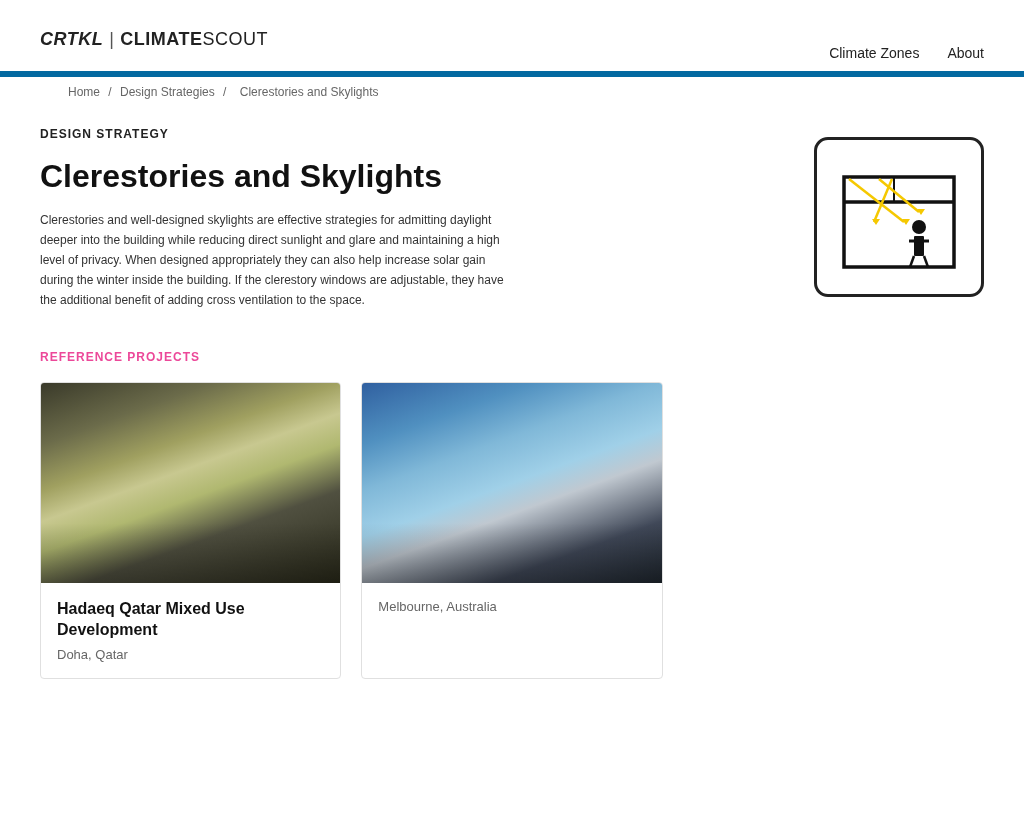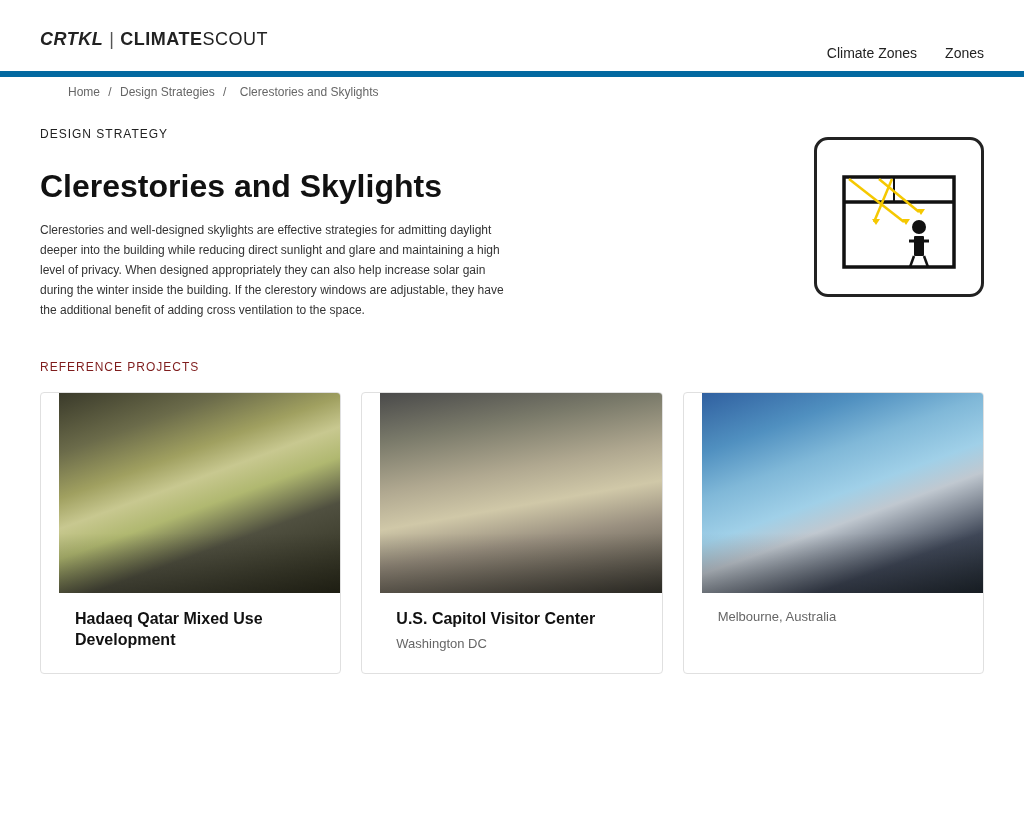--- a/index.html
+++ b/index.html
@@ -74,24 +74,24 @@
       display: flex;
       gap: 40px;
       align-items: flex-start;
       margin-bottom: 40px;
     }
     .strategy-text {
       flex: 1;
     }
     .strategy-label {
       font-size: 12px;
-      font-weight: 400;
+      font-weight: 700;
       letter-spacing: 1px;
       text-transform: uppercase;
-      margin-bottom: 26px;
+      margin-bottom: 16px;
       color: #222;
     }
     .strategy-title {
       font-size: 32px;
       font-weight: 700;
       margin-bottom: 16px;
       color: #111;
       line-height: 1.2;
     }
     .strategy-description {
@@ -115,37 +115,36 @@
       margin-top: 10px;
     }
     .strategy-icon svg {
       width: 130px;
       height: 120px;
     }
 
     
     .section-label {
       font-size: 12px;
-      font-weight: 400;
+      font-weight: 700;
       letter-spacing: 1px;
       text-transform: uppercase;
       margin-bottom: 18px;
-      color: #7f1d1d;
+      color: #ec4899;
     }
     .projects-grid {
       display: grid;
       grid-template-columns: repeat(3, 1fr);
       gap: 20px;
     }
     .project-card {
       border: 1px solid #e0e0e0;
       border-radius: 4px;
       overflow: hidden;
       background: #fff;
-      padding-left: 18px;
     }
     .project-image {
       width: 100%;
       height: 200px;
       background: #888;
       overflow: hidden;
       position: relative;
     }
     
     .img-hadaeq {
@@ -186,21 +185,21 @@
   </style>
 </head>
 <body>
 
 <header>
   <div class="logo">
     <span class="logo-crtkl">CRTKL</span><span class="logo-sep">|</span><span class="logo-climate">CLIMATE</span><span class="logo-scout">SCOUT</span>
   </div>
   <nav>
     <a href="#">Climate Zones</a>
-    <a href="#">Zones</a>
+    <a href="#">About</a>
   </nav>
 </header>
 
 <div class="breadcrumb">
   <a href="#">Home</a>
   <span> / </span>
   <a href="#">Design Strategies</a>
   <span> / </span>
   <span>Clerestories and Skylights</span>
 </div>
@@ -241,30 +240,24 @@
   </div>
 
   <div>
     <div class="section-label">REFERENCE PROJECTS</div>
     <div class="projects-grid">
 
       <div class="project-card">
         <div class="project-image img-hadaeq"></div>
         <div class="project-info">
           <div class="project-name">Hadaeq Qatar Mixed Use Development</div>
+          <div class="project-location">Doha, Qatar</div>
         </div>
       </div>
 
-      <div class="project-card">
-        <div class="project-image img-capitol"></div>
-        <div class="project-info">
-          <div class="project-name">U.S. Capitol Visitor Center</div>
-          <div class="project-location">Washington DC</div>
-        </div>
-      </div>
 
       <div class="project-card">
         <div class="project-image img-chadstone"></div>
         <div class="project-info">
           <div class="project-location">Melbourne, Australia</div>
         </div>
       </div>
 
     </div>
   </div>

